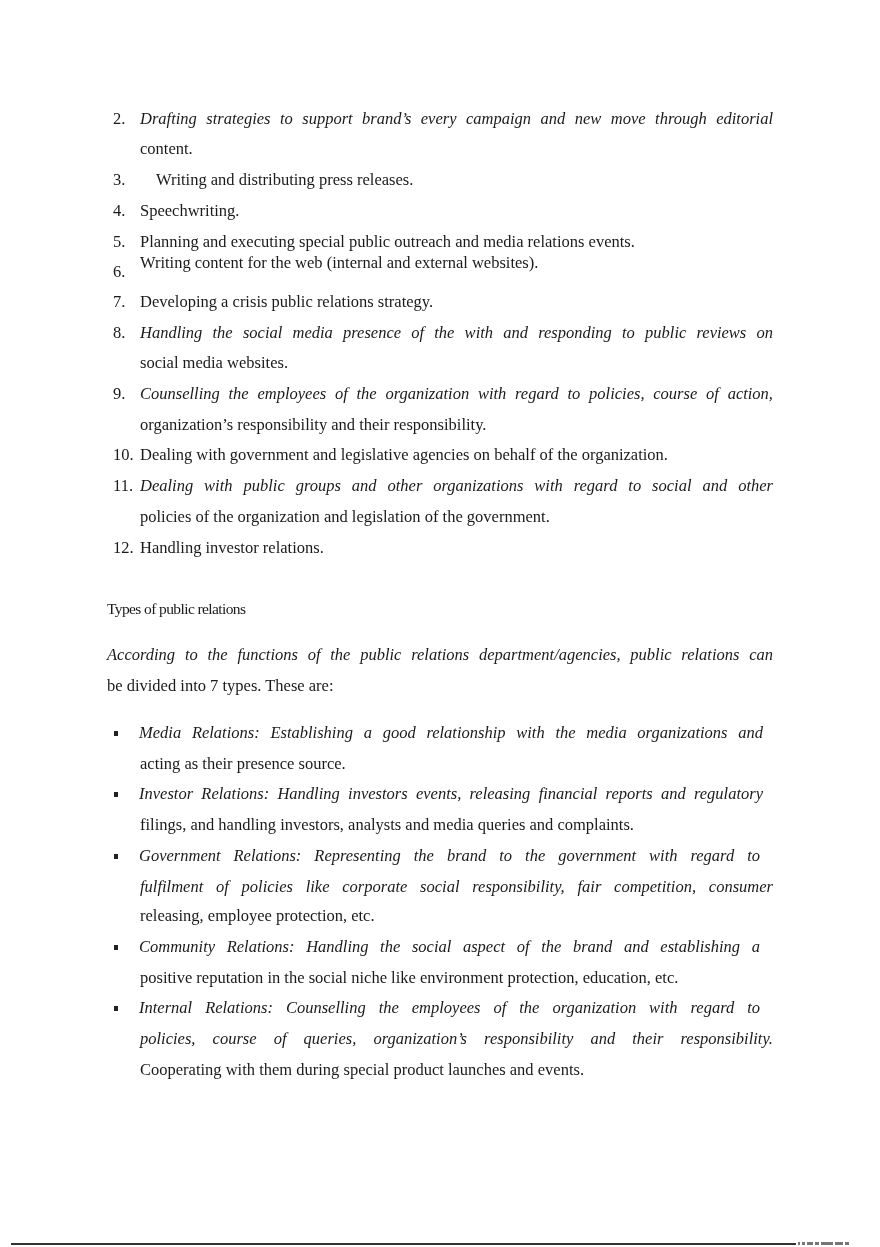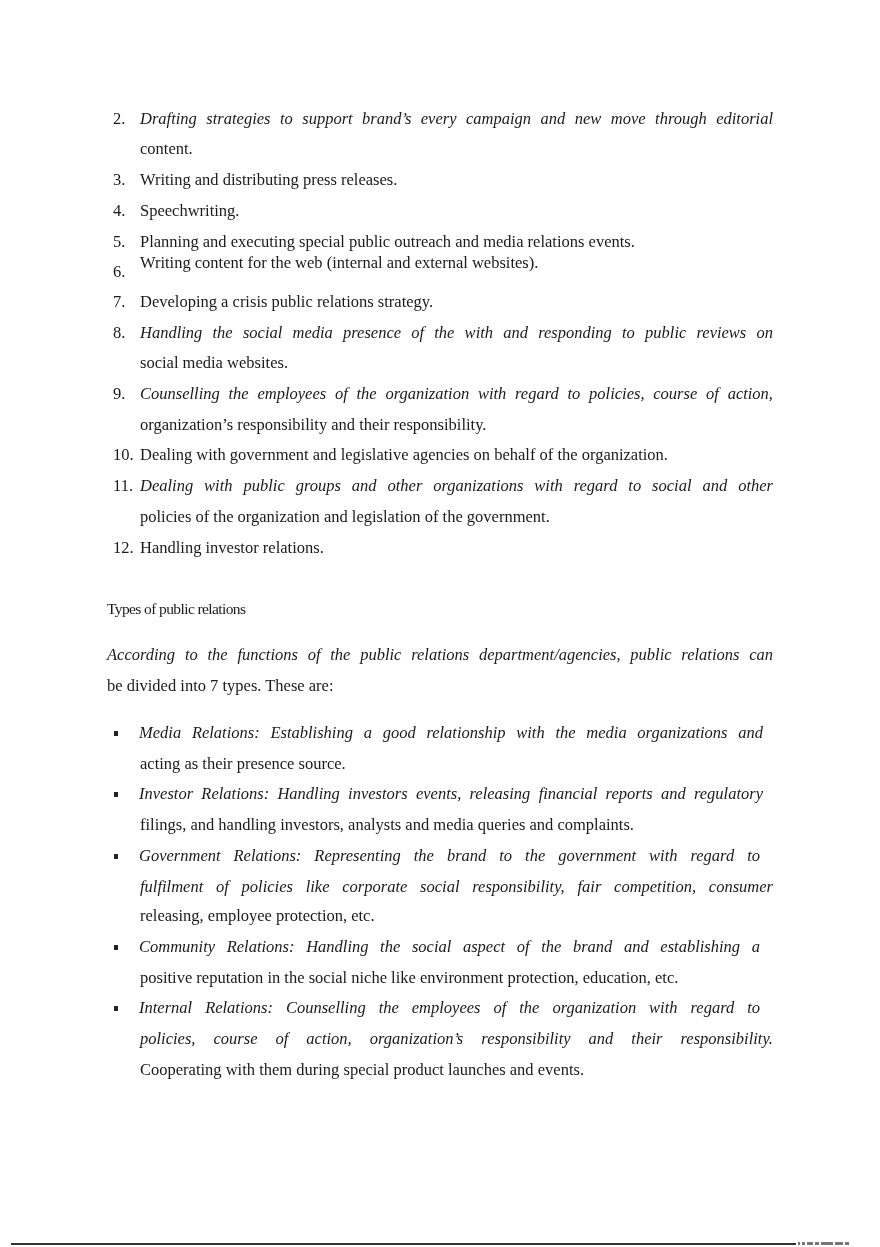--- a/index.html
+++ b/index.html
@@ -29,21 +29,21 @@
 
 <div class="page">
 
   <div>
 
     <span class="num" style="left:113px;top:109px">2.</span>
     <div class="line just" style="left:140px;top:109px;width:633px">Drafting strategies to support brand’s every campaign and new move through editorial</div>
     <div class="line" style="left:140px;top:139px">content.</div>
 
     <span class="num" style="left:113px;top:170px">3.</span>
-    <div class="line" style="left:140px;top:170px">Writing and distributing press releases.</div>
+    <div class="line" style="left:156px;top:170px">Writing and distributing press releases.</div>
 
     <span class="num" style="left:113px;top:201px">4.</span>
     <div class="line" style="left:140px;top:201px">Speechwriting.</div>
 
     <span class="num" style="left:113px;top:232px">5.</span>
     <div class="line" style="left:140px;top:232px">Planning and executing special public outreach and media relations events.</div>
 
     <span class="num" style="left:113px;top:262px">6.</span>
     <div class="line" style="left:140px;top:253px">Writing content for the web (internal and external websites).</div>
 
@@ -90,21 +90,21 @@
     <div class="line just" style="left:139px;top:846px;width:621px">Government Relations: Representing the brand to the government with regard to</div>
     <div class="line just" style="left:140px;top:877px;width:633px">fulfilment of policies like corporate social responsibility, fair competition, consumer</div>
     <div class="line" style="left:140px;top:906px">releasing, employee protection, etc.</div>
 
     <span class="bullet-mark" style="left:114px;top:945px"></span>
     <div class="line just" style="left:139px;top:937px;width:621px">Community Relations: Handling the social aspect of the brand and establishing a</div>
     <div class="line" style="left:140px;top:968px">positive reputation in the social niche like environment protection, education, etc.</div>
 
     <span class="bullet-mark" style="left:114px;top:1006px"></span>
     <div class="line just" style="left:139px;top:998px;width:621px">Internal Relations: Counselling the employees of the organization with regard to</div>
-    <div class="line just" style="left:140px;top:1029px;width:633px">policies, course of action, organization’s responsibility and their responsibility.</div>
+    <div class="line just" style="left:140px;top:1029px;width:633px">policies, course of queries, organization’s responsibility and their responsibility.</div>
     <div class="line" style="left:140px;top:1060px">Cooperating with them during special product launches and events.</div>
   </div>
 
   <div class="footer-rule"></div>
   <div class="footer-marks">
     <span style="width:2px"></span><span style="width:3px"></span><span style="width:6px"></span><span style="width:4px"></span><span style="width:12px"></span><span style="width:8px"></span><span style="width:4px"></span>
   </div>
 </div>
 
 </body></html>

